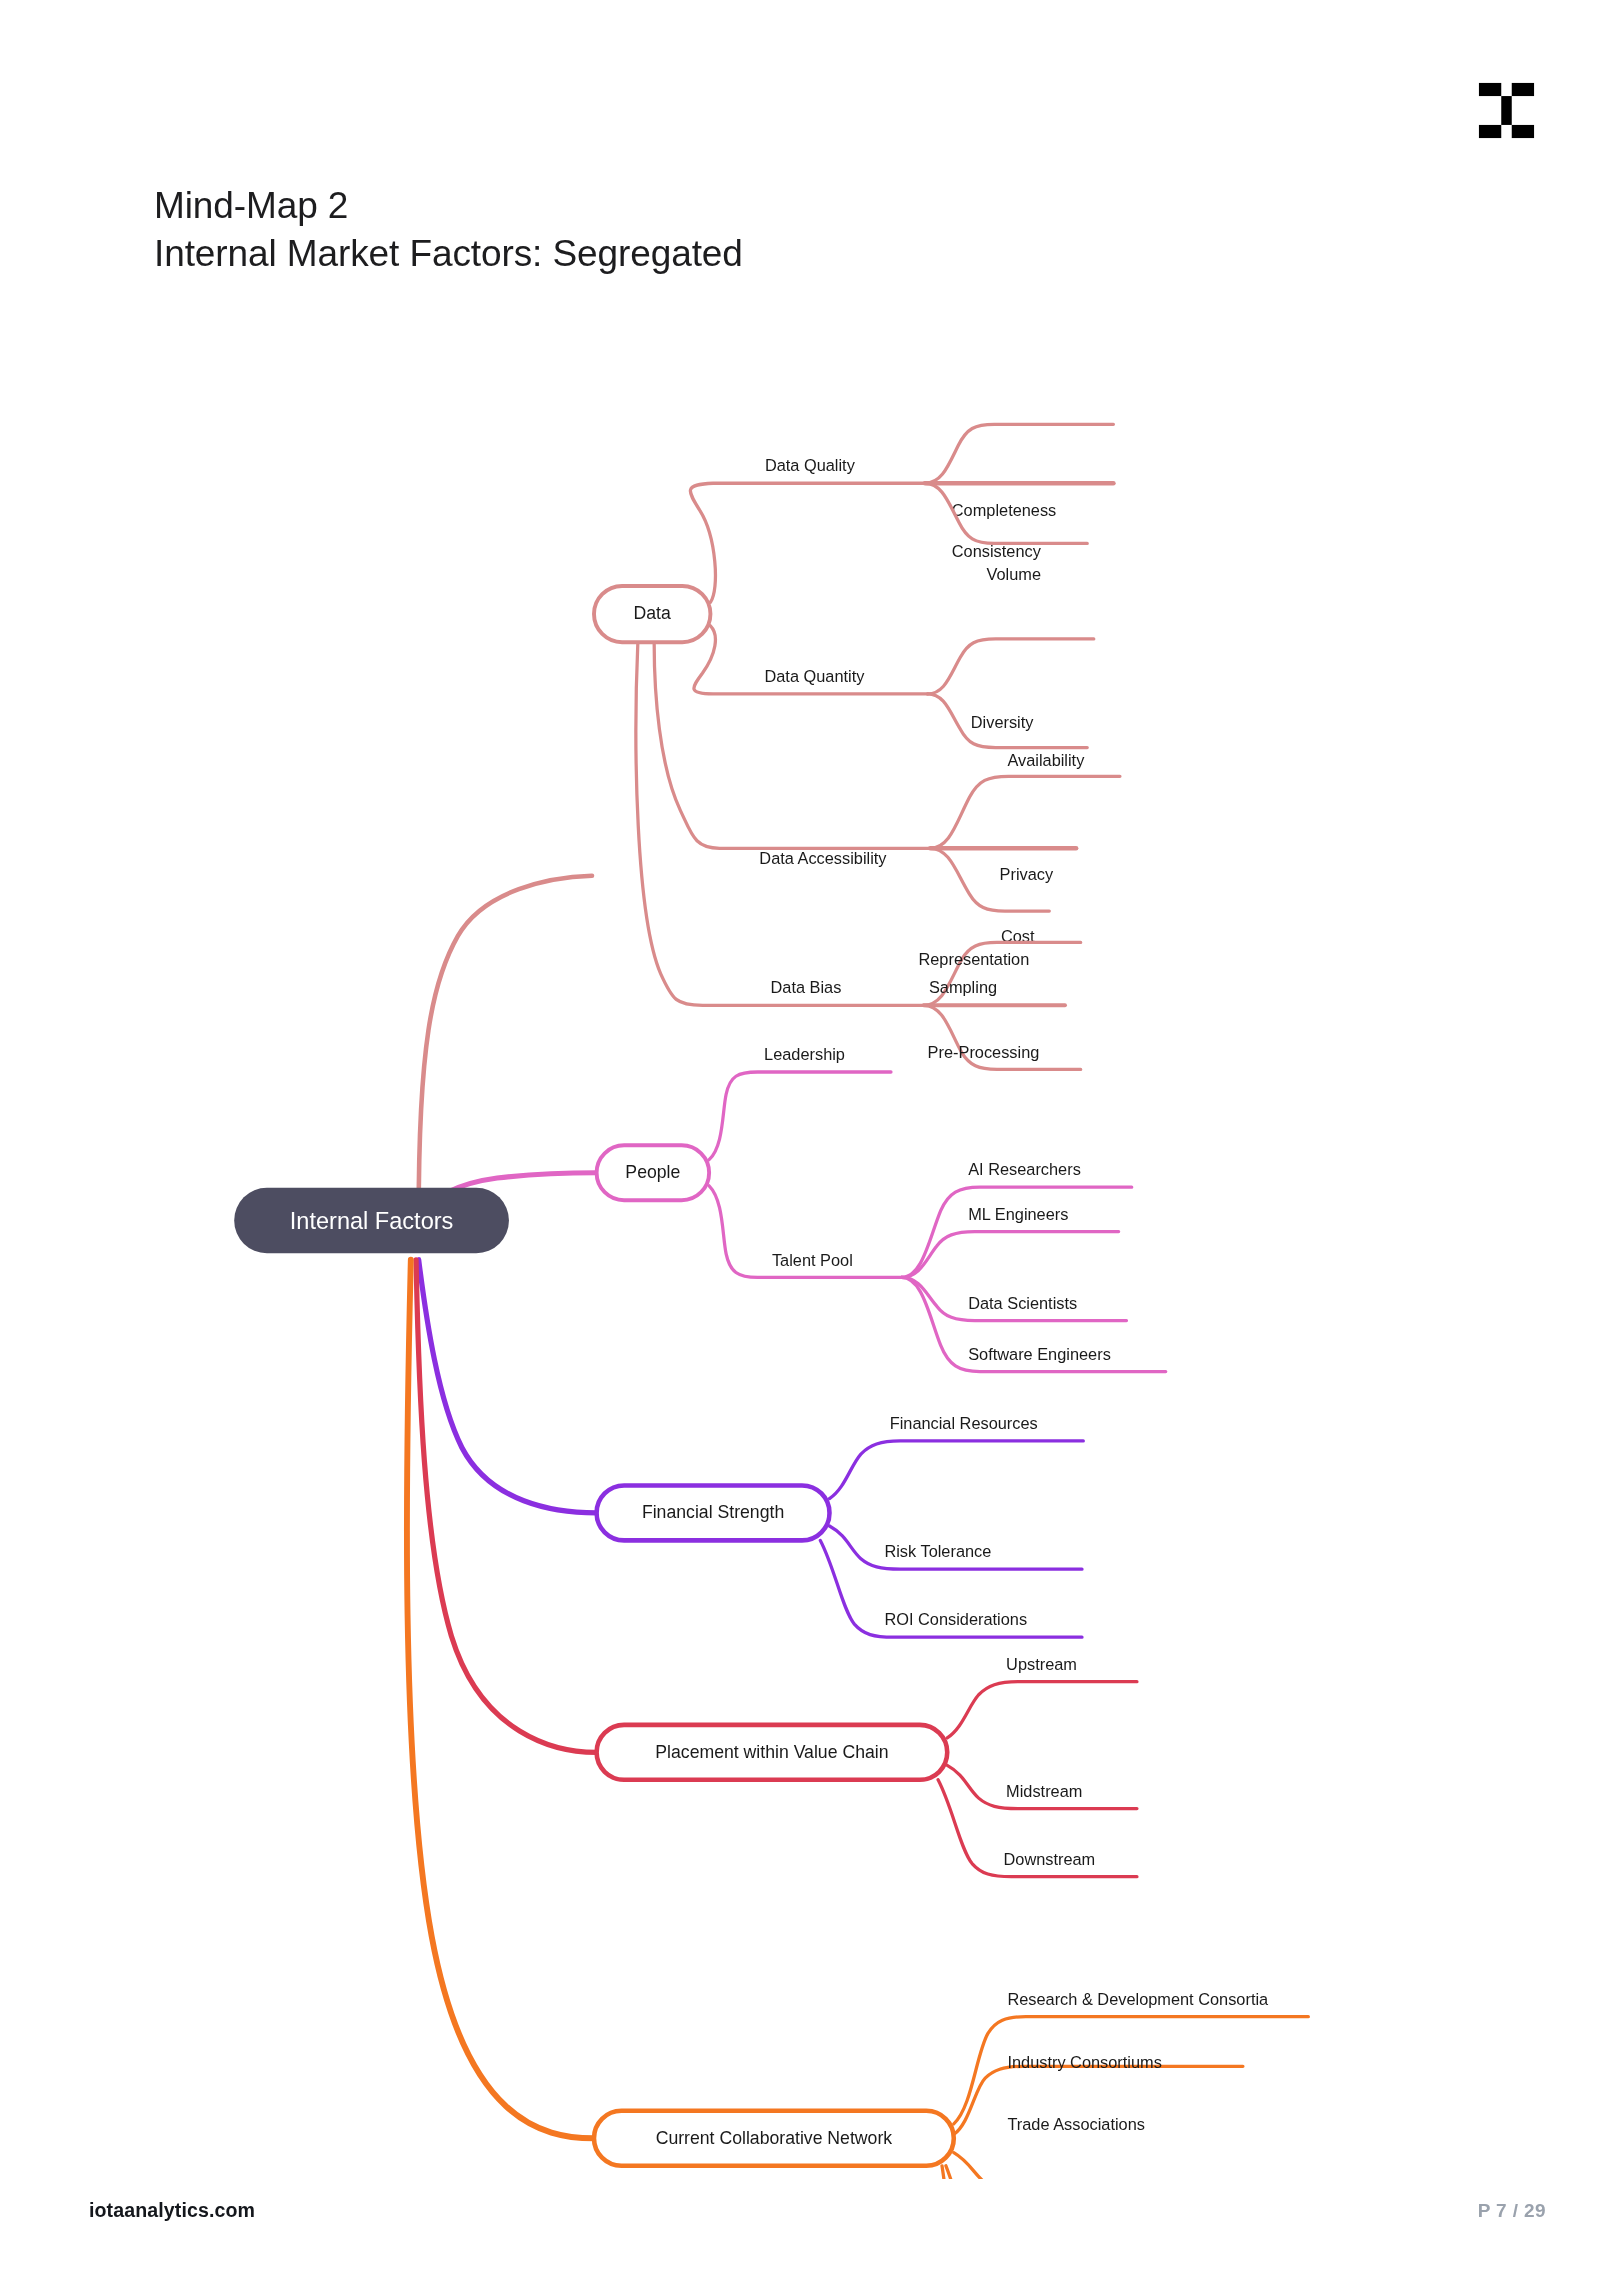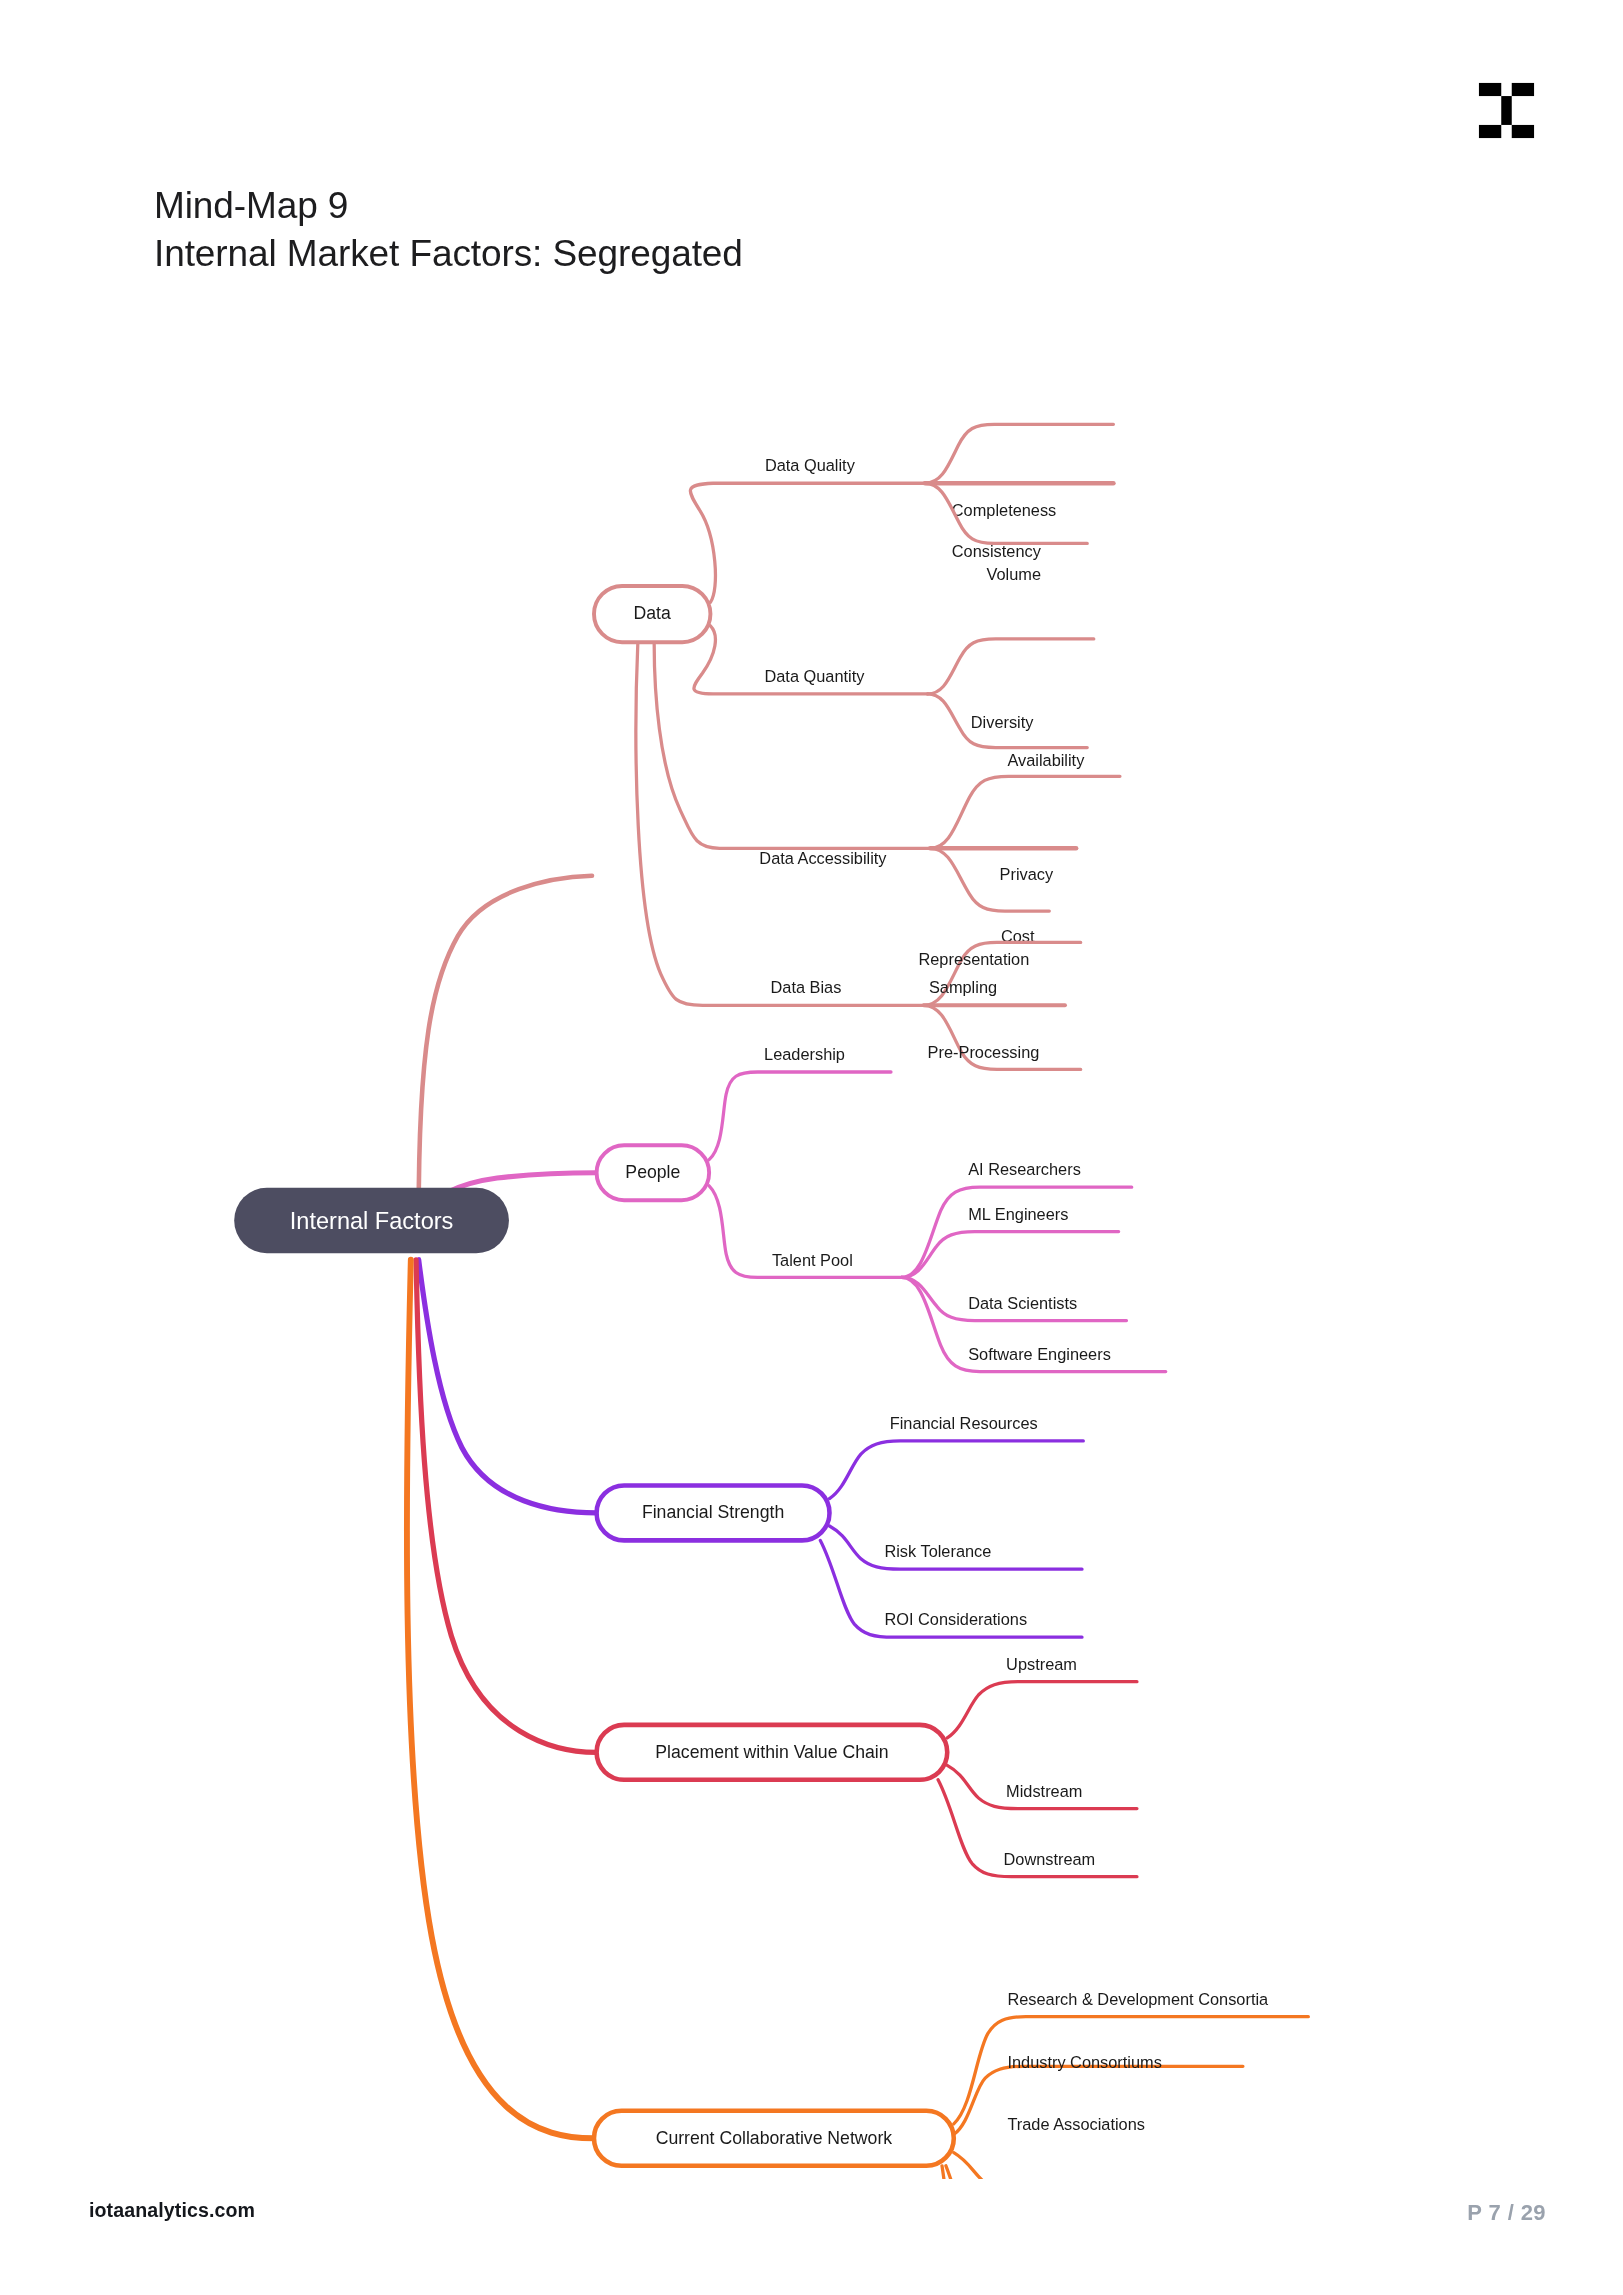--- a/index.html
+++ b/index.html
@@ -43,21 +43,21 @@
     height:39px;
   }
   #footer-site{
     position:absolute; left:77px; top:0;
     font-size:19.6px; font-weight:700; color:#14171c;
     letter-spacing:0.1px;
     margin-left:12px;
   }
   #footer-page{
     position:absolute; right:77px; top:1.3px;
-    font-size:22px; font-weight:700; color:#9aa2ad;
+    font-size:19px; font-weight:700; color:#9aa2ad;
     letter-spacing:0.4px;
   }
 
   
   .lbl{ font-family:"Liberation Sans", sans-serif; fill:#1a1a1a; }
   .lbl-node{ font-size:27px; }
   .lbl-sub{ font-size:25px; }
   .lbl-leaf{ font-size:25px; }
   .lbl-root{ font-size:36px; fill:#ffffff; }
 </style>
@@ -69,21 +69,21 @@
   <div id="brand-logo">
     <svg width="63" height="63" viewBox="0 0 96 96" aria-hidden="true">
       <rect x="6" y="6" width="34" height="20" fill="#000000"></rect>
       <rect x="56" y="6" width="34" height="20" fill="#000000"></rect>
       <rect x="40" y="26" width="16" height="44" fill="#000000"></rect>
       <rect x="6" y="70" width="34" height="20" fill="#000000"></rect>
       <rect x="56" y="70" width="34" height="20" fill="#000000"></rect>
     </svg>
   </div>
 
-  <h1 id="page-title">Mind-Map 9
+  <h1 id="page-title">Mind-Map 2
 Internal Market Factors: Segregated</h1>
 
   <svg id="mindmap-canvas" viewBox="0 0 2481 2930">
 
     <g>
 
       <path d="M 640 1460 C 640 1200 660 1100 700 1030 C 740 960 840 940 905 938" fill="none" stroke="#d98b8b" stroke-width="7" stroke-linecap="round"></path>
 
       <rect x="908" y="495" width="178" height="86" rx="43" ry="43" fill="#ffffff" stroke="#d98b8b" stroke-width="6"></rect>
       <text class="lbl lbl-node" x="997" y="546" text-anchor="middle">Data</text>

